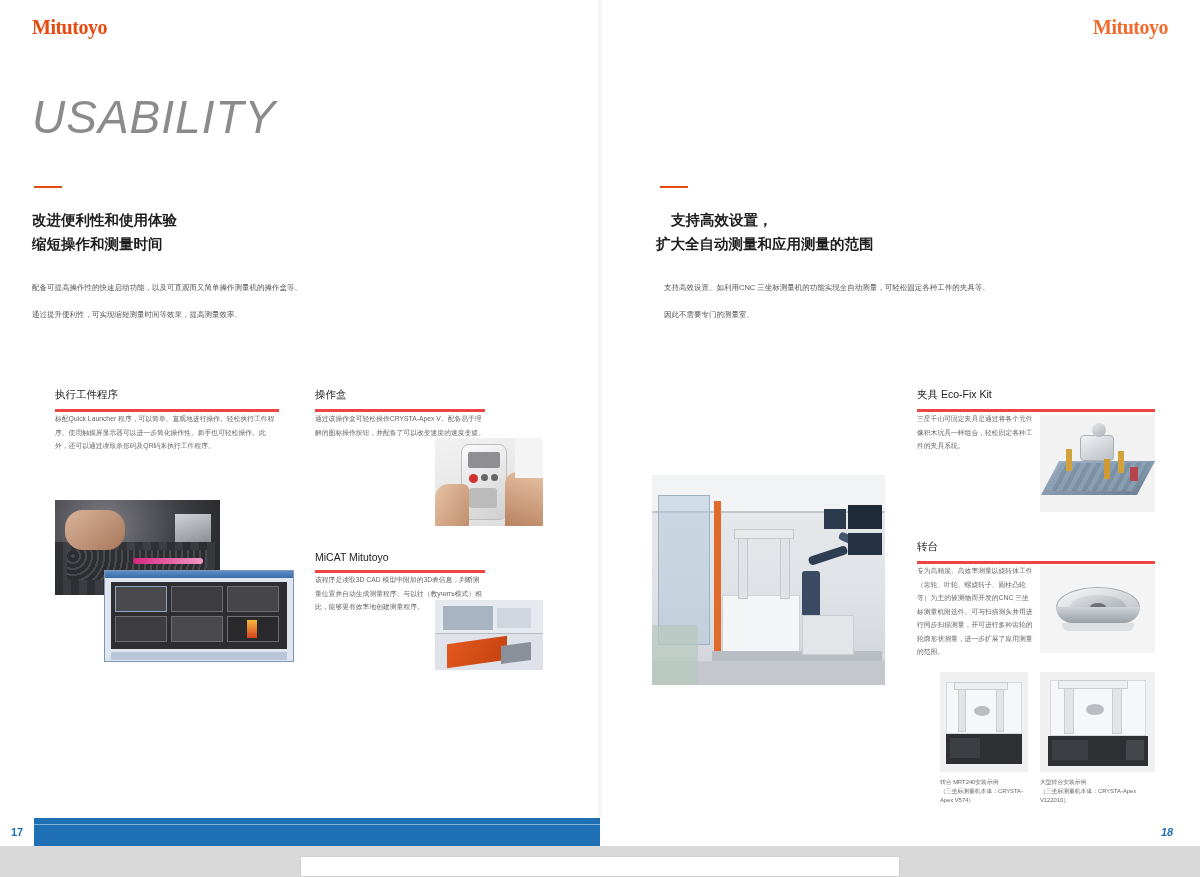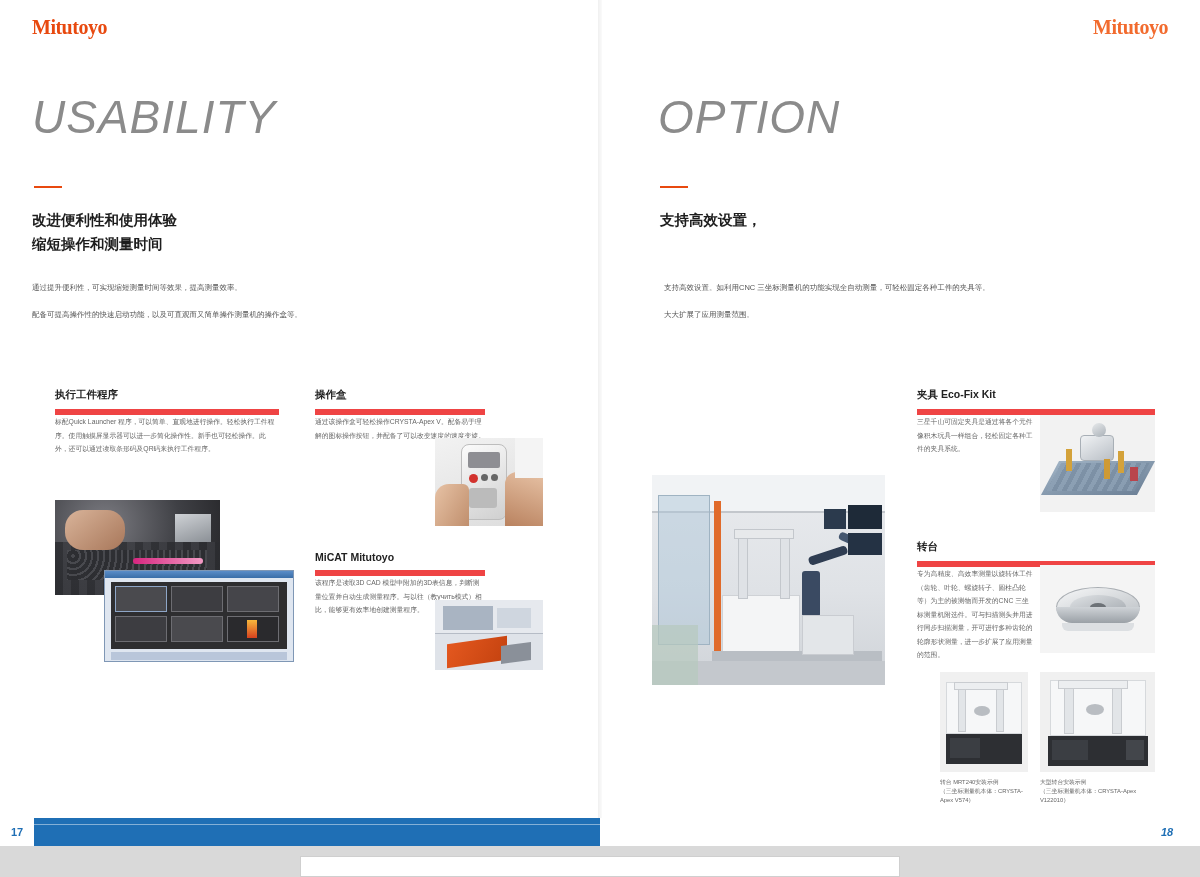--- a/index.html
+++ b/index.html
@@ -67,24 +67,24 @@
     font-size: 7.5px;
     color: #555;
     line-height: 19px;
     width: 420px;
   }
   .intro p { margin: 0 0 8px 0; }
 
   .sec { position: absolute; }
   .sec-title {
     font-size: 10.5px;
-    font-weight: bold;
+    font-weight: normal;
     color: #222;
     padding-bottom: 7px;
-    border-bottom: 6px solid #ef4444;
+    border-bottom: 3px solid #ef4444;
     margin-bottom: 0;
   }
   .sec-body {
     font-size: 6.8px;
     color: #666;
     line-height: 13.5px;
   }
 
   .photo {
     position: absolute;
@@ -154,22 +154,22 @@
 
     <div class="logo left">Mitutoyo</div>
 
     <div class="bigtitle" style="left:32px; top:90px;">USABILITY</div>
     <div class="title-rule" style="left:34px; top:186px;"></div>
 
     <div class="subhead" style="left:32px; top:208px;">改进便利性和使用体验</div>
     <div class="subhead" style="left:32px; top:232px;">缩短操作和测量时间</div>
 
     <div class="intro" style="left:32px; top:278px;">
+      <p>配备可提高操作性的快速启动功能，以及可直观而又简单操作测量机的操作盒等。</p>
       <p>通过提升便利性，可实现缩短测量时间等效果，提高测量效率。</p>
-      <p>配备可提高操作性的快速启动功能，以及可直观而又简单操作测量机的操作盒等。</p>
     </div>
 
     <div class="sec" style="left:55px; top:388px; width:224px;">
       <div class="sec-title">执行工件程序</div>
       <div class="sec-body">标配Quick Launcher 程序，可以简单、直观地进行操作。轻松执行工件程序。使用触摸屏显示器可以进一步简化操作性。新手也可轻松操作。此外，还可以通过读取条形码及QR码来执行工件程序。</div>
     </div>
 
     <div class="photo" style="left:55px; top:500px; width:165px; height:95px;">
       <div class="ph-img" style="background:
           radial-gradient(circle at 30% 25%, #7c7c82 0%, #3f4045 55%, #232326 100%);">
@@ -241,28 +241,28 @@
     </div>
 
     <div class="footbar left"></div>
     <div class="pagenum l">17</div>
   </div>
 
   <div class="spread-half right-half">
 
     <div class="logo right">Mitutoyo</div>
 
-    <div class="bigtitle" style="left:58px; top:90px;">OPTION</div>
     <div class="title-rule" style="left:60px; top:186px;"></div>
 
-    <div class="subhead" style="left:60px; top:208px;">支持高效设置，</div>
+    <div class="subhead" style="left:71px; top:208px;">支持高效设置，</div>
+    <div class="subhead" style="left:56px; top:232px;">扩大全自动测量和应用测量的范围</div>
 
     <div class="intro" style="left:64px; top:278px; width:450px;">
       <p>支持高效设置。如利用CNC 三坐标测量机的功能实现全自动测量，可轻松固定各种工件的夹具等。</p>
-      <p>大大扩展了应用测量范围。</p>
+      <p>因此不需要专门的测量室。</p>
     </div>
 
 
     <div class="photo" style="left:52px; top:475px; width:233px; height:210px;">
       <div class="ph-img" style="background:linear-gradient(180deg,#e9ebee 0%,#dfe2e6 55%,#cfd3d8 100%);"></div>
 
       <div style="position:absolute; left:0; top:0; width:233px; height:36px; background:#f1f3f5;"></div>
       <div style="position:absolute; left:0; top:36px; width:233px; height:2px; background:#c3c7cc;"></div>
 
       <div style="position:absolute; left:6px; top:20px; width:52px; height:150px; background:rgba(168,196,214,.45); border:1px solid #9fb3c2;"></div>

